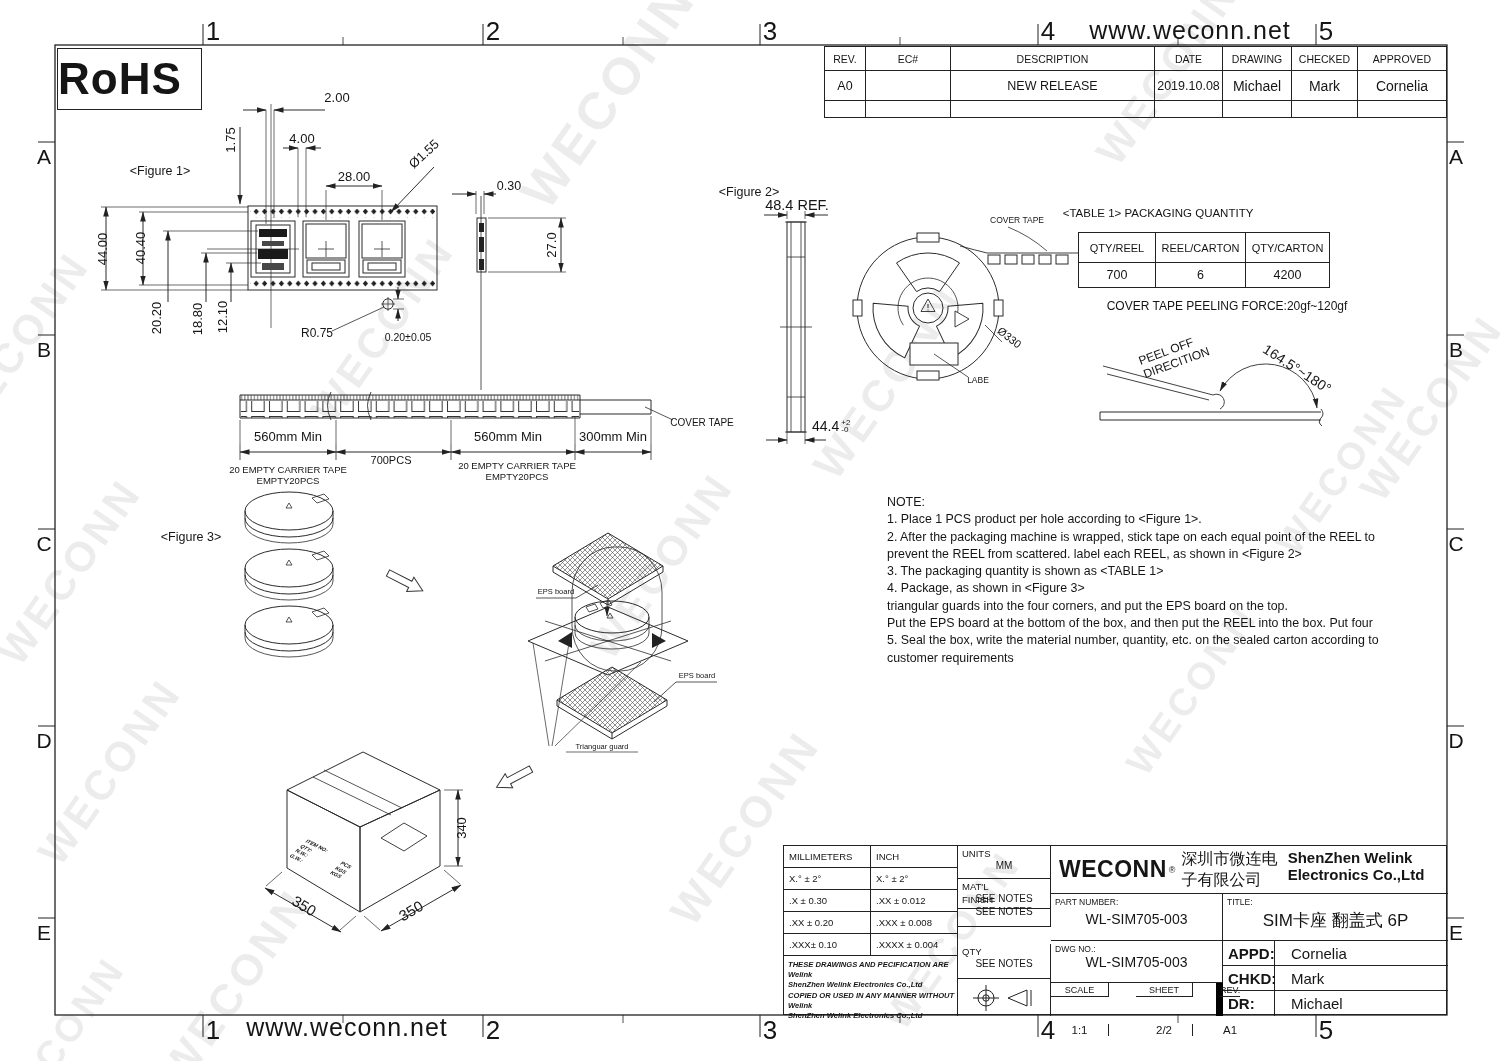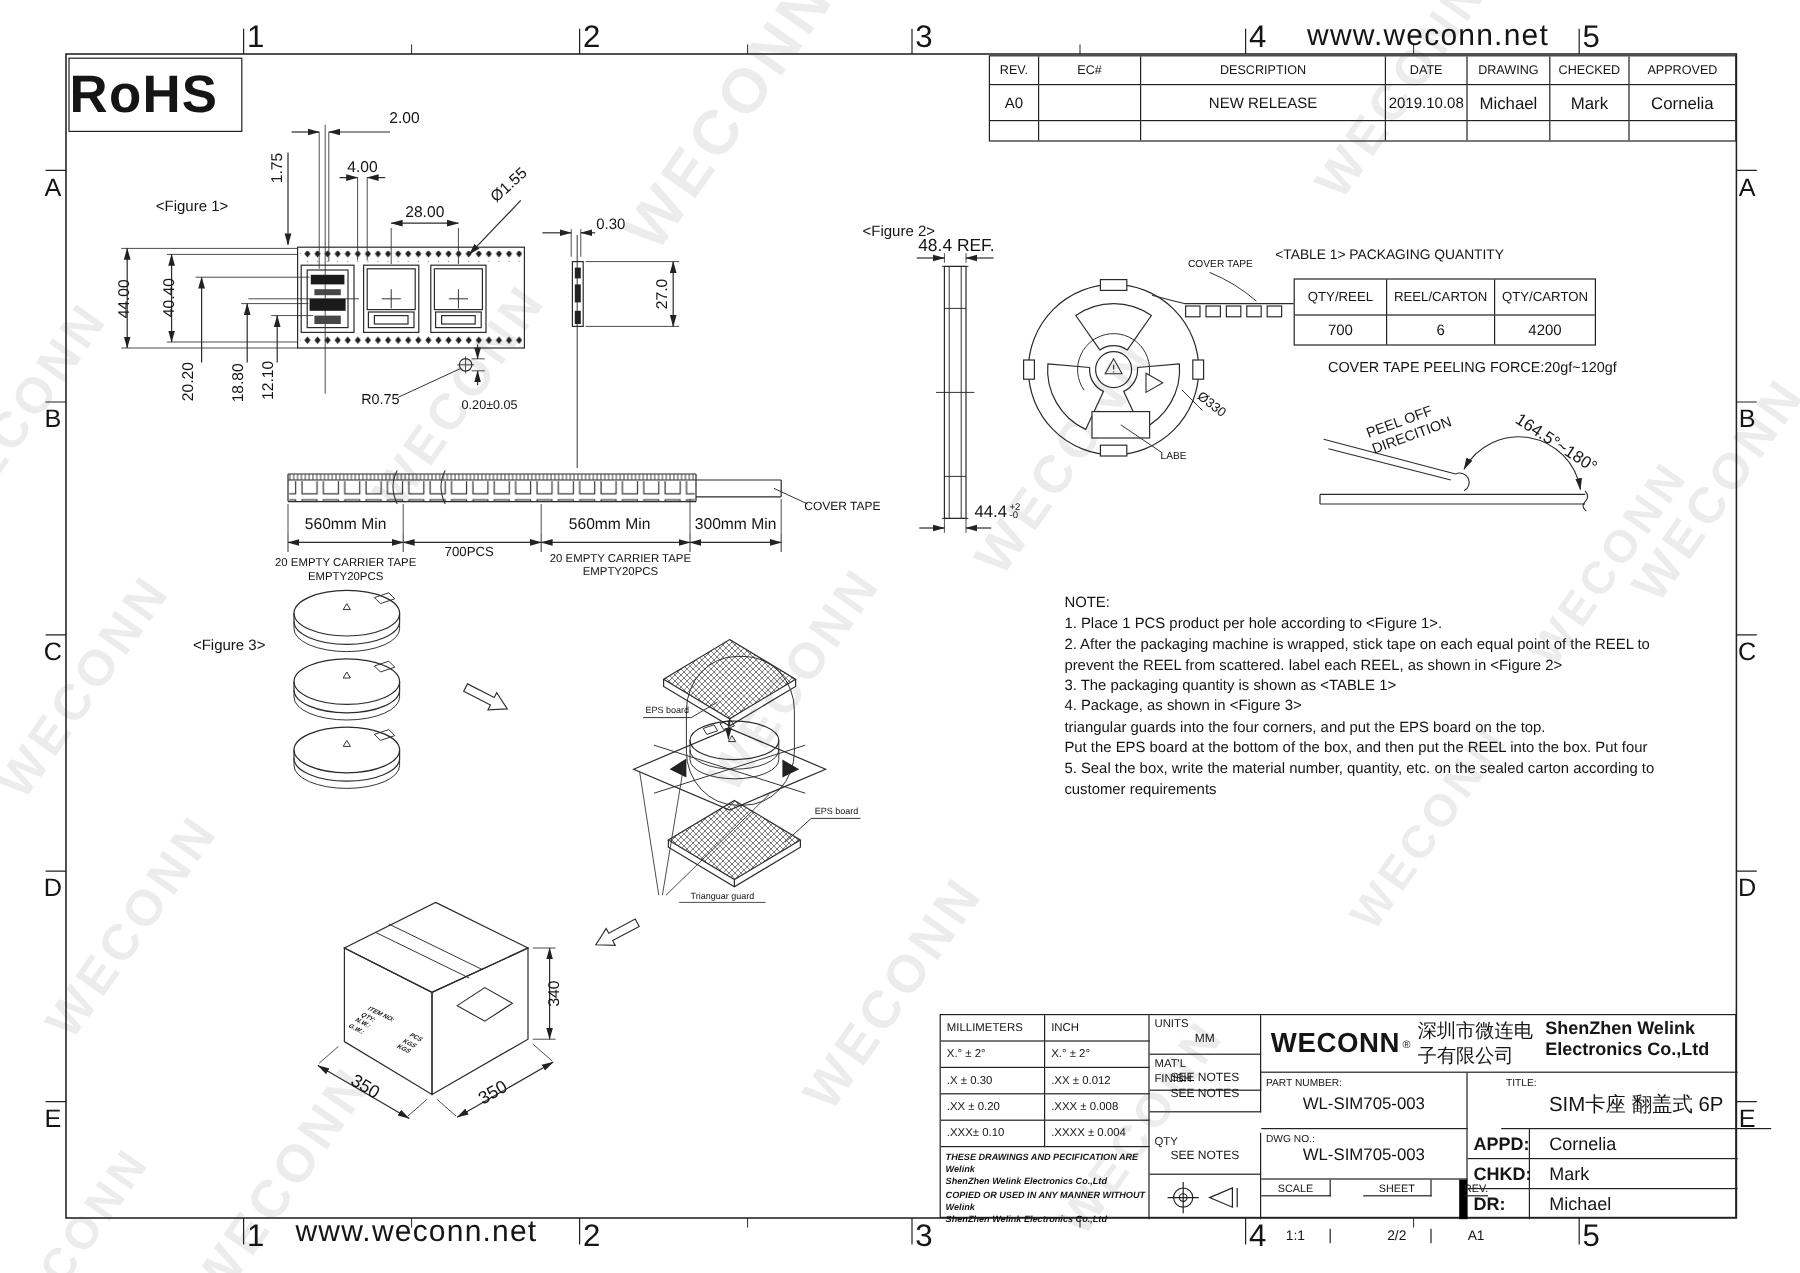--- a/index.html
+++ b/index.html
@@ -47,21 +47,21 @@
      padding:4px 2px 0 4px;white-space:pre-line;}
   .midcell{left:174px;width:93px;border-right:1px solid #222;border-bottom:1px solid #222;}
   .midcell .ml{font-size:9.5px;padding:2px 0 0 4px;}
   .midcell .mv{font-size:10px;text-align:center;margin-top:1px;}
   .company{left:267px;top:0;width:397px;height:48px;border-bottom:1px solid #222;
      display:flex;align-items:center;padding-left:8px;}
   .logo{font-size:23px;font-weight:800;letter-spacing:0.5px;}
   .reg{font-size:9px;vertical-align:super;margin:0 6px 0 2px;}
   .cline1{font-size:16px;} .cline2{font-size:15px;font-weight:700;}
   .partcell{left:267px;top:48px;width:172px;height:47px;border-right:1px solid #222;border-bottom:1px solid #222;}
-  .titlecell{left:439px;top:48px;width:225px;height:47px;border-bottom:1px solid #222;margin-left:28px;}
+  .titlecell{left:439px;top:48px;width:225px;height:47px;border-bottom:1px solid #222;}
   .slab{font-size:8.5px;padding:3px 0 0 4px;}
   .pval{font-size:14px;text-align:center;margin-top:4px;}
   .tval{font-size:17px;text-align:center;margin-top:2px;}
   .dwgcell{left:267px;top:95px;width:172px;height:42px;border-right:1px solid #222;border-bottom:1px solid #222;}
   .scalegrid{left:267px;top:137px;width:172px;height:33px;display:grid;border-right:7px solid #000000;
      grid-template-columns:58px 57px auto;grid-template-rows:14px auto;gap:27px;}
   .scalegrid div{border-right:1px solid #222;border-bottom:1px solid #222;display:flex;align-items:center;justify-content:center;}
   .scalegrid div.lc{border-right:none;} .scalegrid div.lr{border-bottom:none;}
   .scalegrid .h{font-size:9px;} .scalegrid .v{font-size:11.5px;}
   .apprgrid{left:439px;top:95px;width:225px;height:75px;display:grid;

